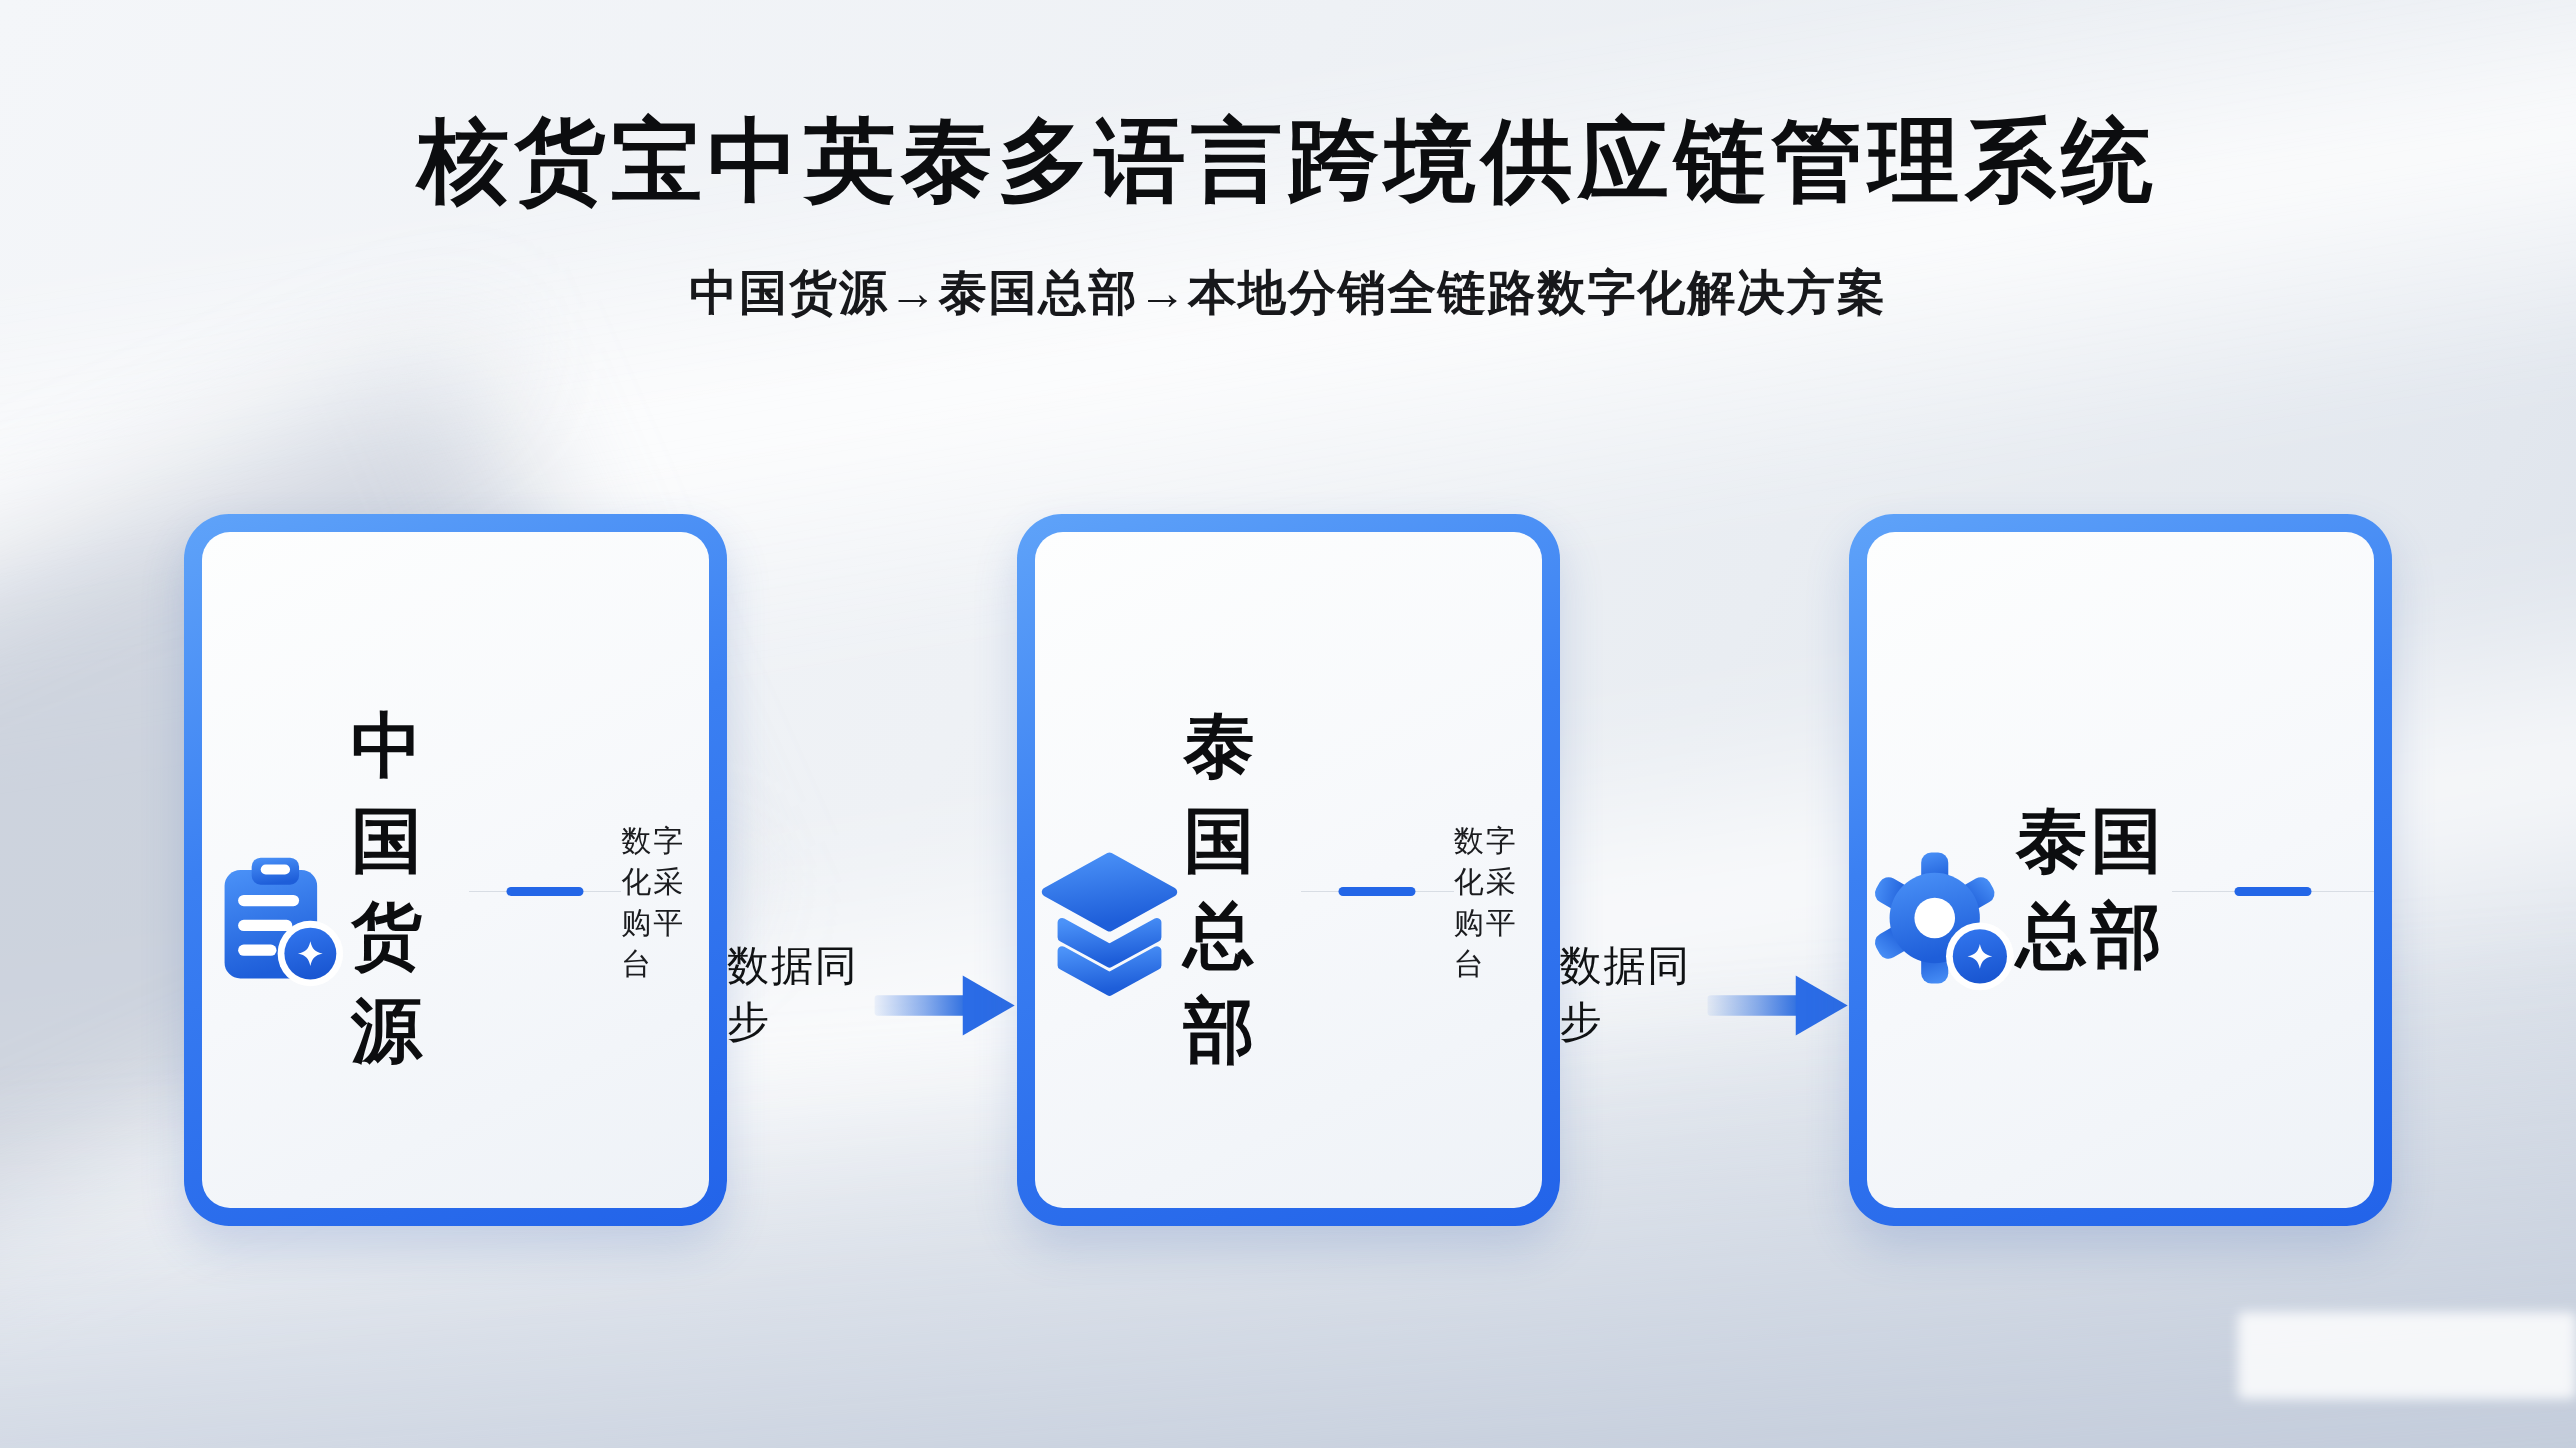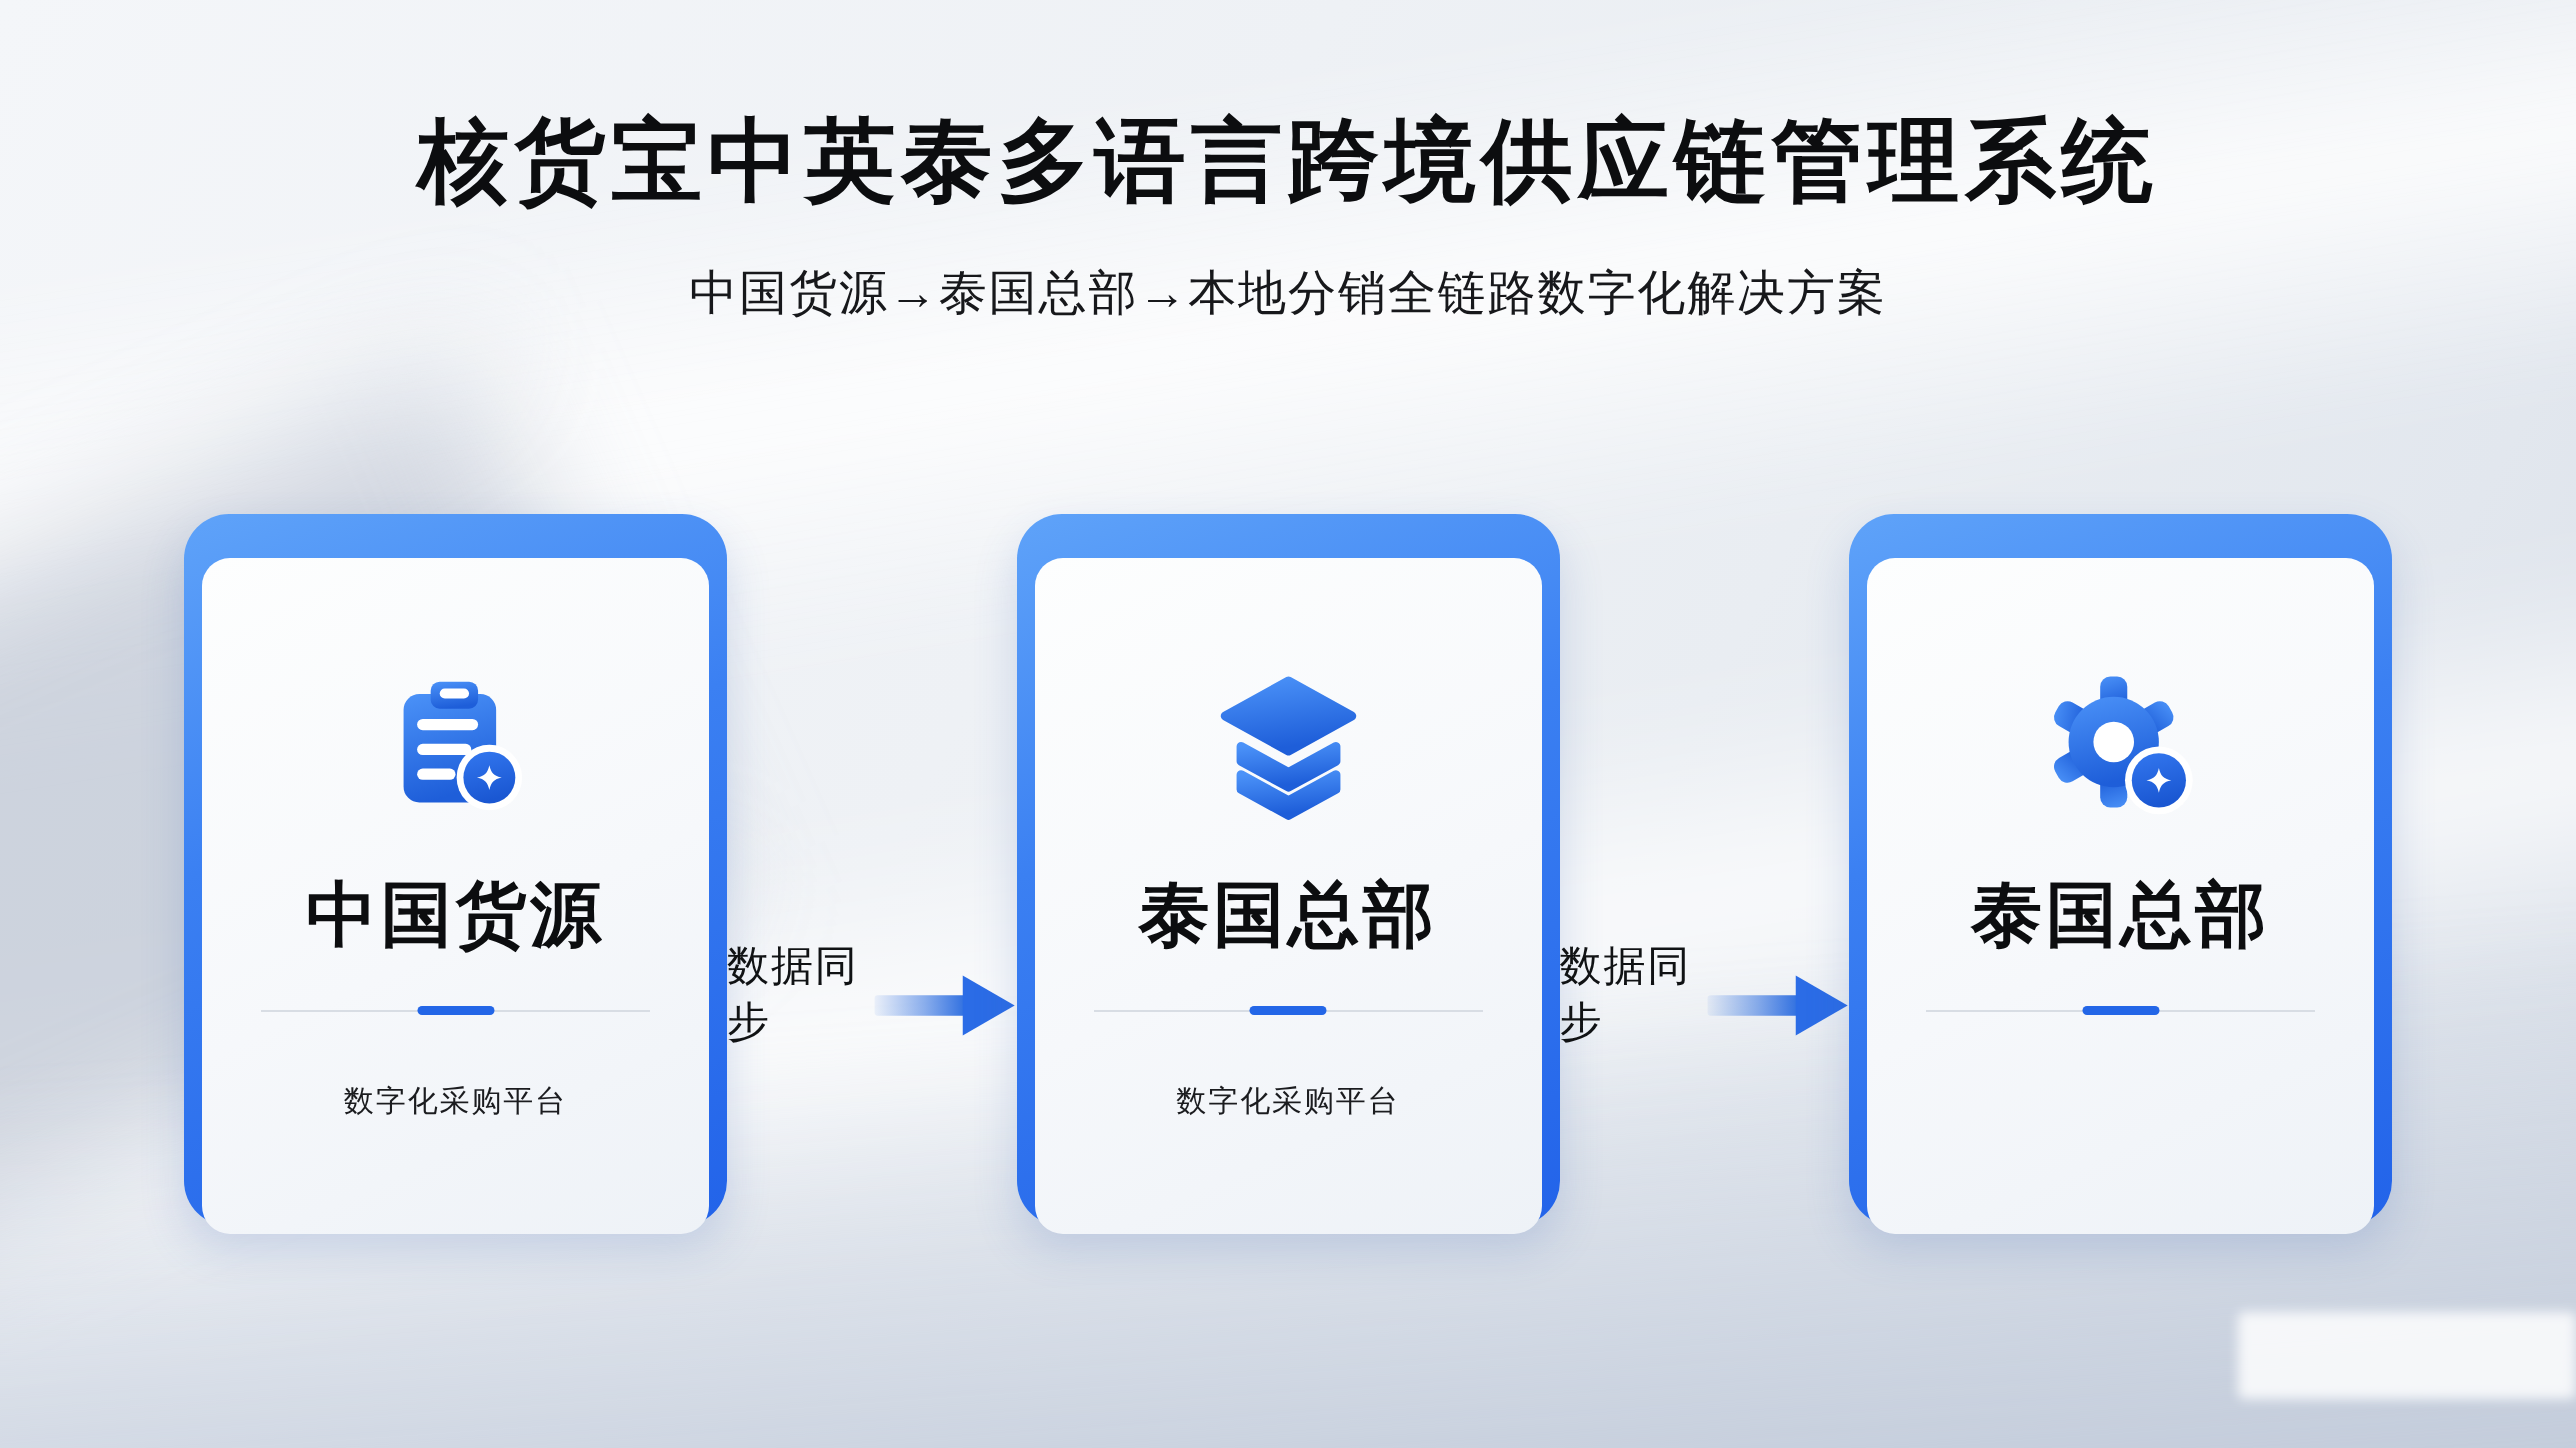--- a/index.html
+++ b/index.html
@@ -33,37 +33,37 @@
   .watermark-patch{
     position:absolute;left:2238px;top:1312px;width:338px;height:87px;
     background:rgba(255,255,255,.82);filter:blur(5.7px);border-radius:5.7px;
   }
 
   .header{position:absolute;top:0;left:0;right:0;text-align:center;}
   .main-title{
     margin:100px 0 0 0;font-size:91px;font-weight:800;color:#0c0d0f;letter-spacing:5.7px;
   }
   .main-subtitle{
-    margin:38px 0 0 0;font-size:48px;font-weight:400;color:#17181b;letter-spacing:1.9px;
+    margin:38px 0 0 0;font-size:48px;font-weight:700;color:#17181b;letter-spacing:1.9px;
   }
 
   .flow{
     position:absolute;top:514px;left:184px;width:2208px;height:712px;
     display:flex;align-items:stretch;
   }
   .card{
     width:543px;height:712px;box-sizing:border-box;border-radius:45px;padding:18px;
     background:linear-gradient(160deg,#5fa3f9 0%,#3b80f2 40%,#2263e9 100%);
     box-shadow:0 21px 45px rgba(58,99,182,.20);
     flex:none;
   }
   .card-inner{
     width:100%;height:100%;box-sizing:border-box;border-radius:28px;
     background:linear-gradient(155deg,#fdfefe 0%,#f6f8fb 55%,#eef2f7 100%);
-    display:flex;flex-direction:column;align-items:center;margin-top:26px;
+    display:flex;flex-direction:row;align-items:center;
   }
   .card-icon{margin-top:104px;height:168px;display:flex;align-items:center;justify-content:center;}
   .card-title{margin-top:38px;font-size:71px;font-weight:800;color:#0c0d0f;letter-spacing:3.8px;}
   .card-divider{margin-top:43px;position:relative;width:389px;height:9.4px;}
   .card-divider .line{position:absolute;top:3.8px;left:0;right:0;height:1.9px;background:#d8dde4;}
   .card-divider .bar{position:absolute;top:0;left:50%;transform:translateX(-50%);width:77px;height:9.4px;border-radius:4.7px;background:#2366e7;}
   .card-sub{margin-top:66px;font-size:30px;font-weight:500;color:#1b1c1f;letter-spacing:1.9px;}
 
   .connector{
     flex:1;display:flex;flex-direction:row;align-items:center;padding-top:247px;

